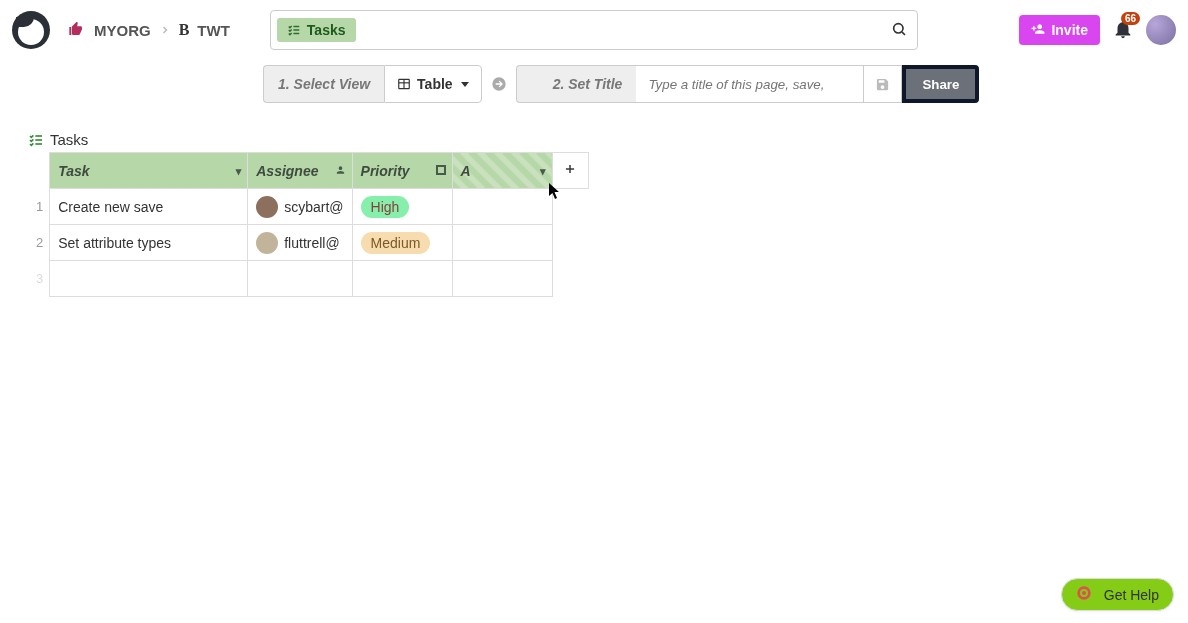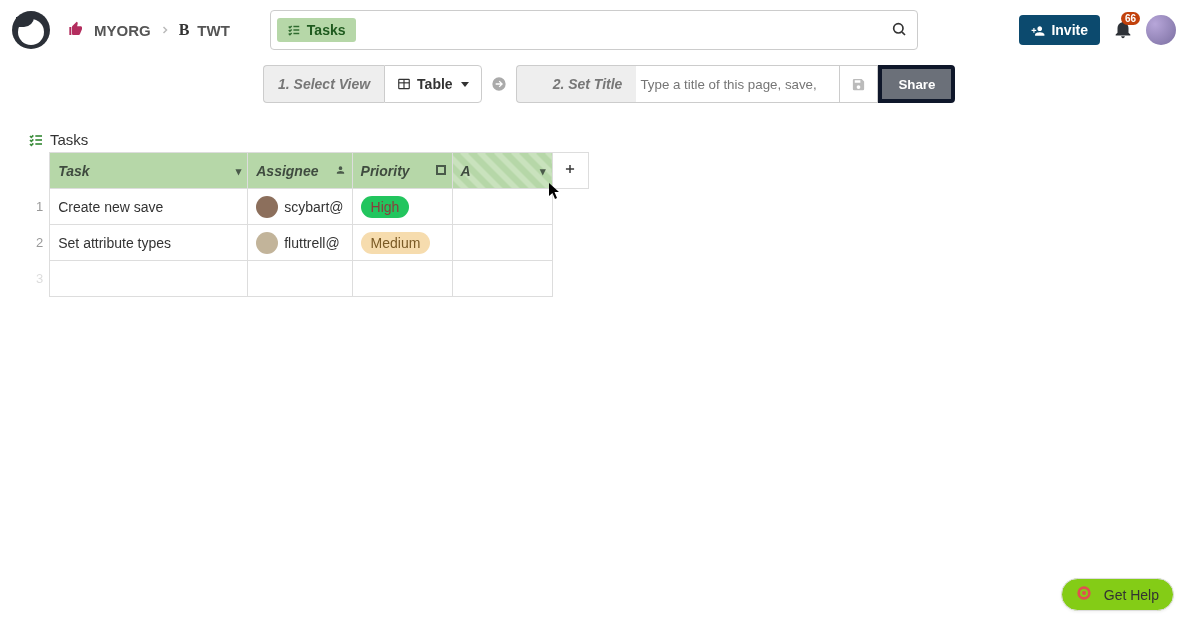--- a/index.html
+++ b/index.html
@@ -80,29 +80,29 @@
   .search-spacer { flex: 1; }
   .search-icon { color: #333; }
 
   .topright {
     margin-left: auto;
     display: flex;
     align-items: center;
     gap: 12px;
   }
   .invite-btn {
-    background: #0c4a6e;
+    background: #d946ef;
     color: #fff;
     border: none;
     border-radius: 4px;
     padding: 7px 12px;
     font-weight: 700;
     font-size: 14px;
     display: inline-flex;
-    align-items: flex-end;
+    align-items: flex-start;
     gap: 6px;
     cursor: pointer;
   }
   .bell-wrap { position: relative; cursor: pointer;}
   .bell { color: #2e3238; }
   .badge {
     position: absolute;
     top: -6px; right: -6px;
     background: #c2410c;
     color: #fff;
@@ -159,22 +159,23 @@
     display: flex; align-items: center; justify-content: center;
     color: #aaa;
     width: 34px;
   }
   .title-input-wrap {
     display: flex; align-items: stretch;
   }
   .title-input {
     border: 1px solid #ccc;
     border-left: none;
-    padding: 0 4px;
-    width: 204px;
+    padding: 0 12px;
+    width: 228px;
+    font-style: italic;
     color: #888;
     outline: none;
   }
   .save-icon-btn {
     border: 1px solid #ccc;
     border-left: none;
     background: #fff;
     width: 38px;
     display: flex; align-items: center; justify-content: center;
     color: #bbb;
@@ -270,21 +271,21 @@
     background: #8c6f5c;
     flex: 0 0 auto;
   }
   .mini-avatar.b { background: #c2b49a; }
   .pill {
     display: inline-block;
     padding: 3px 10px;
     border-radius: 12px;
     font-weight: 500;
   }
-  .pill.high { background: #22c55e; color: #8a3d3d; }
+  .pill.high { background: #86efac; color: #8a3d3d; }
   .pill.medium { background: #f6dcae; color: #7a5a25; }
 
   
   .col-task { width: 198px; }
   .col-assignee { width: 100px; }
   .col-priority { width: 100px; }
   .col-new { width: 100px; }
 
   
   .cursor {

